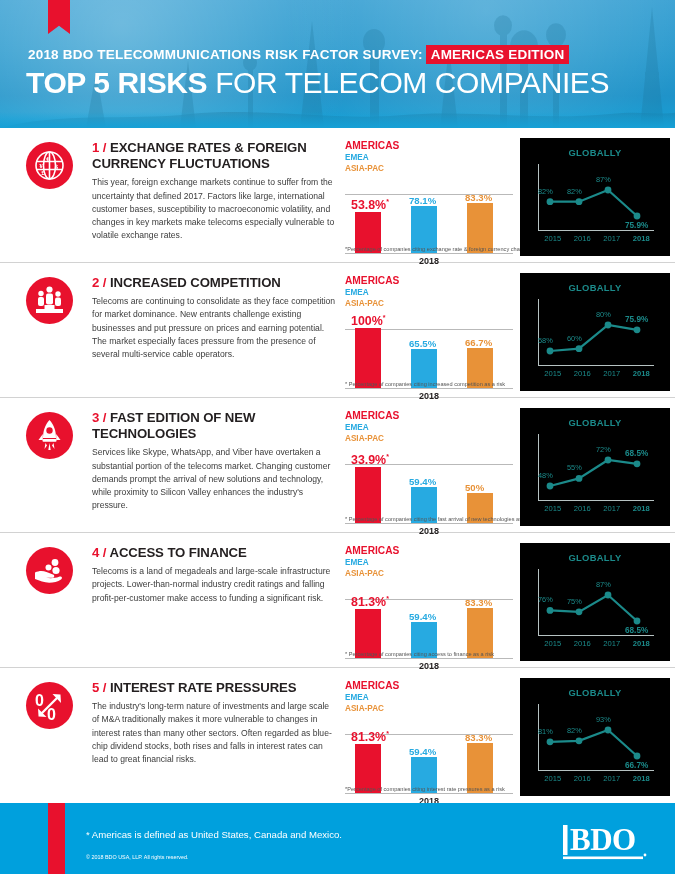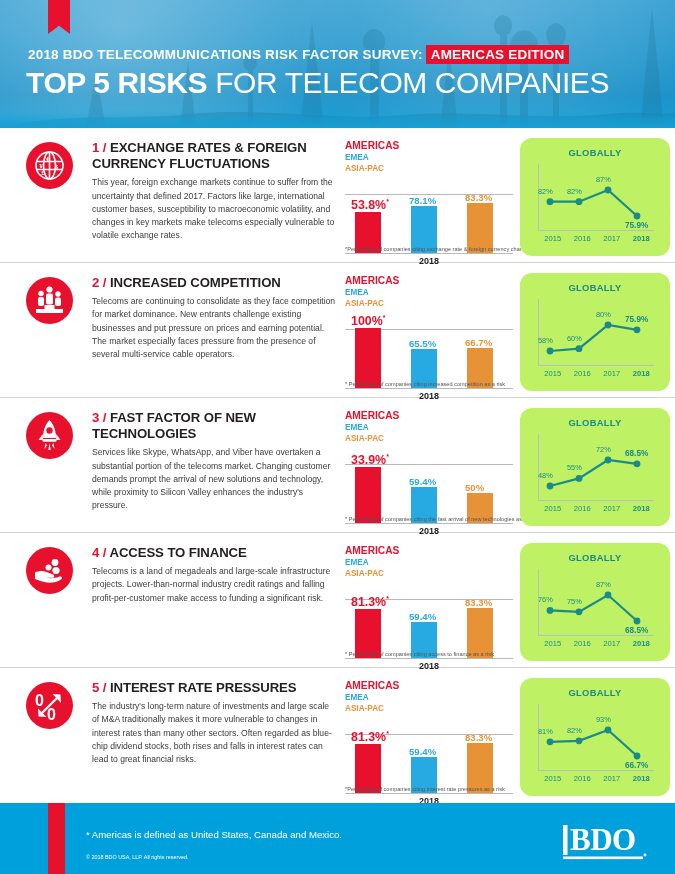--- a/index.html
+++ b/index.html
@@ -121,21 +121,21 @@
     color:#231f20; margin-top:2px;
   }
   .footnote{
     position:absolute; left:5px; top:110px; width:320px;
     font-size:5.6px; color:#555; white-space:nowrap;
   }
 
   
   .glob{
     position:absolute; left:180px; top:2px;
-    width:150px; height:118px; background:#bef264;border-radius:12px;
+    width:150px; height:118px; background:#000000;
   }
   .glob-title{
     text-align:center; font-size:9.4px; font-weight:bold; color:#1b8a8a;
     padding-top:9px; letter-spacing:.3px;
   }
   .glob-plot{ position:relative; width:150px; height:80px; }
   .glob-axis-v{
     position:absolute; left:18px; top:6px; width:1px; height:66px; background:#b6c2c2;
   }
   .glob-axis-h{
@@ -393,21 +393,21 @@
       <path d="M19.5 31 L18.5 37 L21 33.5 Z"></path>
                   <path d="M27.5 31 L28.5 37 L26 33.5 Z"></path>
       <path d="M23.5 31 L22.3 38 L24.7 38 Z"></path>
                 </g>
               </svg>
             </div>
       </div>
       <div class="txt">
         <div class="risk-title">
           <span class="num">3 /</span>
-          <span>FAST FACTOR OF NEW TECHNOLOGIES</span>
+          <span>FAST EDITION OF NEW TECHNOLOGIES</span>
         </div>
         <div class="risk-desc">Services like Skype, WhatsApp, and Viber have overtaken a substantial portion of the telecoms market. Changing customer demands prompt the arrival of new solutions and technology, while proximity to Silicon Valley enhances the industry's pressure.</div>
       </div>
     </div>
 
     <div class="right">
 
       <div class="bars-block">
         <div class="legend">
           <div class="lg americas">AMERICAS</div>

